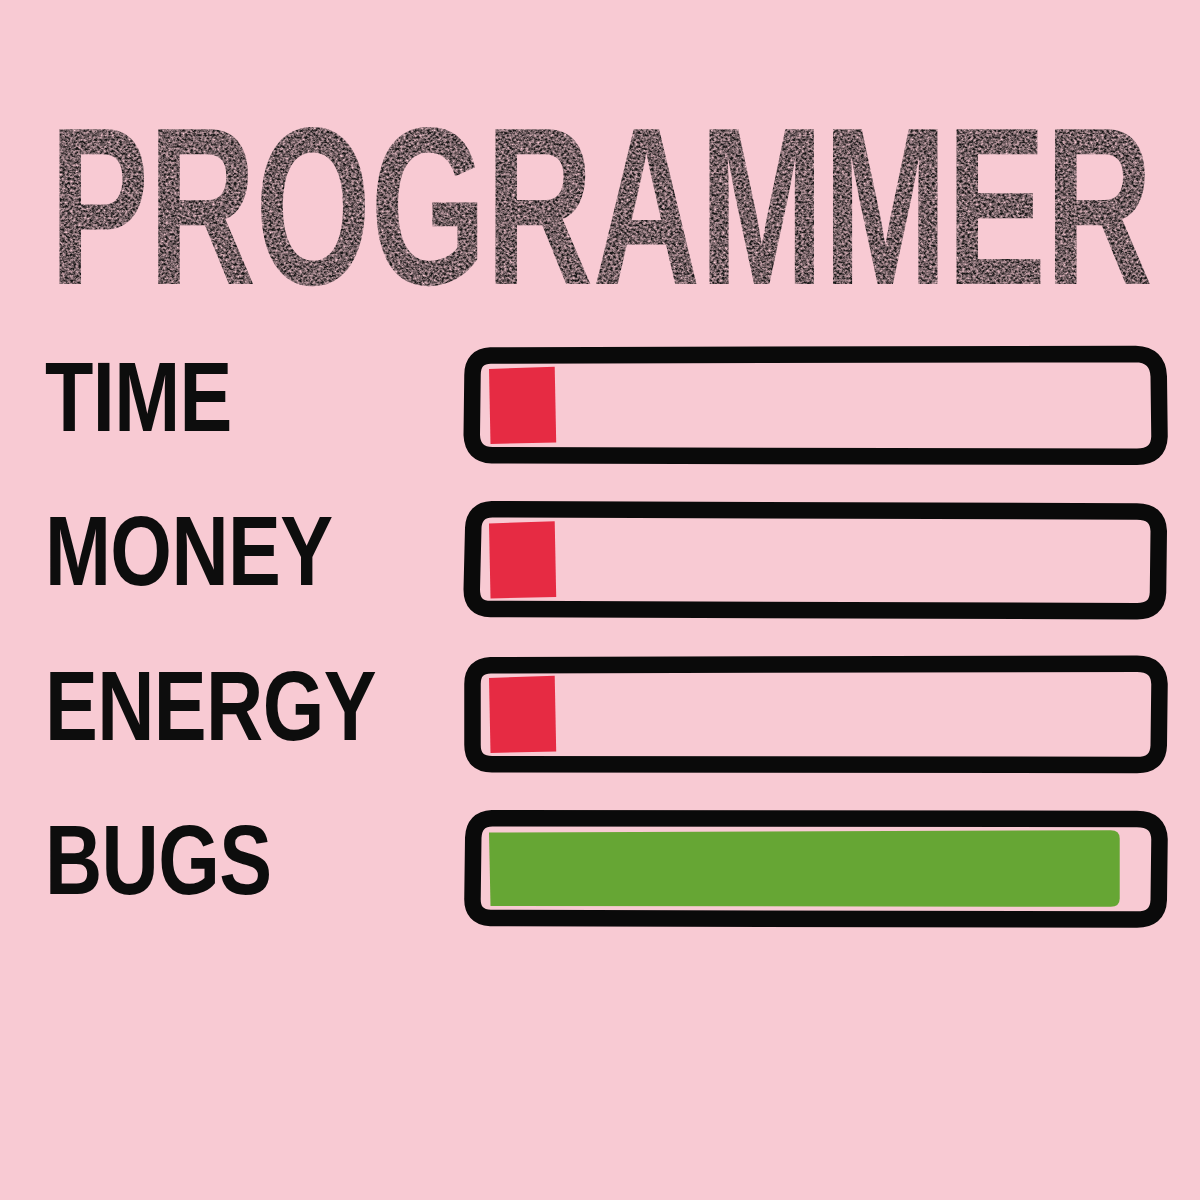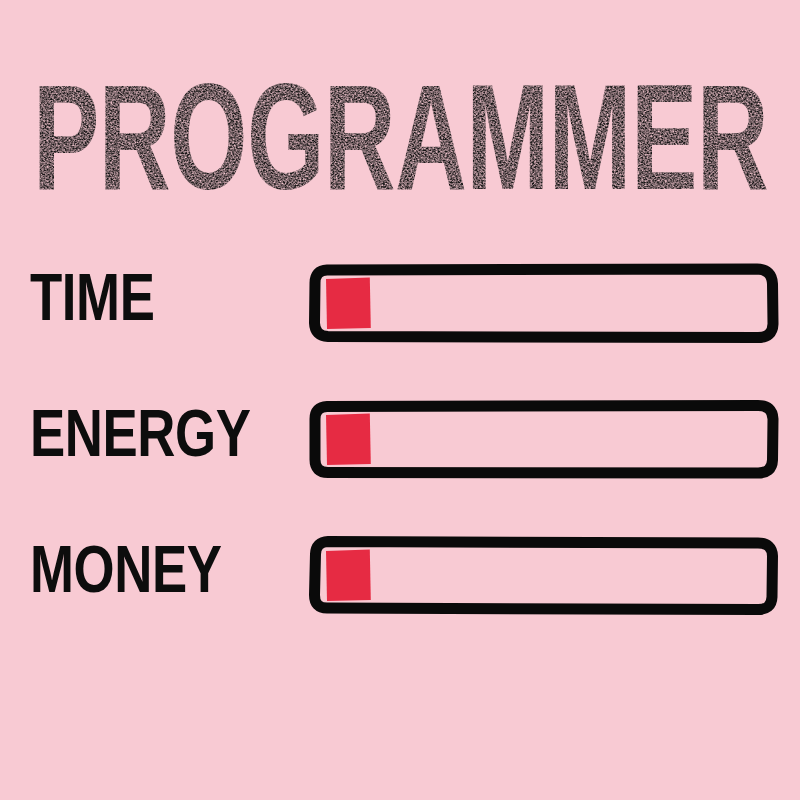--- a/index.html
+++ b/index.html
@@ -46,21 +46,20 @@
   
   #rows {
     position: absolute;
     left: 0;
     top: 228px;
     width: 800px;
   }
   .row {
     position: relative;
     height: 103px;
-    margin-top: 33px;
   }
 
   .row-label {
     position: absolute;
     left: 30px;
     top: 0;
     height: 72px;
     line-height: 72px;
     font-family: "Liberation Sans Narrow", "Liberation Sans", sans-serif;
     font-weight: bold;
@@ -122,35 +121,44 @@
       <div class="row-label" style="color: rgb(13, 13, 13);">TIME</div>
       <div class="bar-wrap">
         <svg class="bar-svg" viewBox="0 0 472 82">
           <path class="bar-fill-red" d="M 18 16 L 61.800000000000004 14.5 L 62.800000000000004 65 L 19 66 Z" fill="#e62b43"></path>
           <path class="bar-outline" d="M 19 7 L 449 6 Q 464 6.5 464.5 21 L 465 61 Q 464.5 74.5 450 74.5 L 20 73.5 Q 7 73 6.5 60 L 7 20 Q 7 7.5 19 7 Z" stroke="#0d0d0d"></path>
         </svg>
       </div>
     </div>
 
     <div class="row">
+      <div class="row-label" style="color: rgb(13, 13, 13);">MONEY</div>
+      <div class="bar-wrap">
+        <svg class="bar-svg" viewBox="0 0 472 82">
+          <path class="bar-fill-red" d="M 18 16 L 61.800000000000004 14.5 L 62.800000000000004 65 L 19 66 Z" fill="#e62b43"></path>
+          <path class="bar-outline" d="M 20 6.5 L 450 8 Q 464 8 464.5 21 L 464 62 Q 463.5 75 449 74.5 L 19 73 Q 6.5 73 6.5 60 L 7.5 19 Q 8 7 20 6.5 Z" stroke="#0d0d0d"></path>
+        </svg>
+      </div>
+    </div>
+
+    <div class="row">
       <div class="row-label" style="color: rgb(13, 13, 13);">ENERGY</div>
       <div class="bar-wrap">
         <svg class="bar-svg" viewBox="0 0 472 82">
           <path class="bar-fill-red" d="M 18 16 L 61.800000000000004 14.5 L 62.800000000000004 65 L 19 66 Z" fill="#e62b43"></path>
           <path class="bar-outline" d="M 19 7.5 L 450 6.5 Q 464.5 6.5 465 20 L 464.5 61 Q 464 74.5 449 74 L 20 73.5 Q 7 73.5 7 60.5 L 7 20 Q 7 8 19 7.5 Z" stroke="#0d0d0d"></path>
         </svg>
       </div>
     </div>
 
+
     <div class="row">
-      <div class="row-label" style="color: rgb(13, 13, 13);">MONEY</div>
+      <div class="row-label" style="color: rgb(13, 13, 13);">BUGS</div>
       <div class="bar-wrap">
         <svg class="bar-svg" viewBox="0 0 472 82">
-          <path class="bar-fill-red" d="M 18 16 L 61.800000000000004 14.5 L 62.800000000000004 65 L 19 66 Z" fill="#e62b43"></path>
-          <path class="bar-outline" d="M 20 6.5 L 450 8 Q 464 8 464.5 21 L 464 62 Q 463.5 75 449 74.5 L 19 73 Q 6.5 73 6.5 60 L 7.5 19 Q 8 7 20 6.5 Z" stroke="#0d0d0d"></path>
+          <path class="bar-fill-green" d="M 18 16 L 432.47999999999996 14.5 Q 438.47999999999996 14.5 438.47999999999996 20 L 438.47999999999996 60 Q 438.47999999999996 65.5 432.47999999999996 65.5 L 19 65 Z" fill="#66a634"></path>
+          <path class="bar-outline" d="M 20 6.5 L 450 7 Q 464.5 7 465 20.5 L 464.5 61 Q 464 74.5 449 74 L 19 73 Q 6.5 72.5 7 59.5 L 7.5 19.5 Q 8 7 20 6.5 Z" stroke="#0d0d0d"></path>
         </svg>
       </div>
     </div>
-
-
 
   </div>
 </div>
 
 </body></html>

